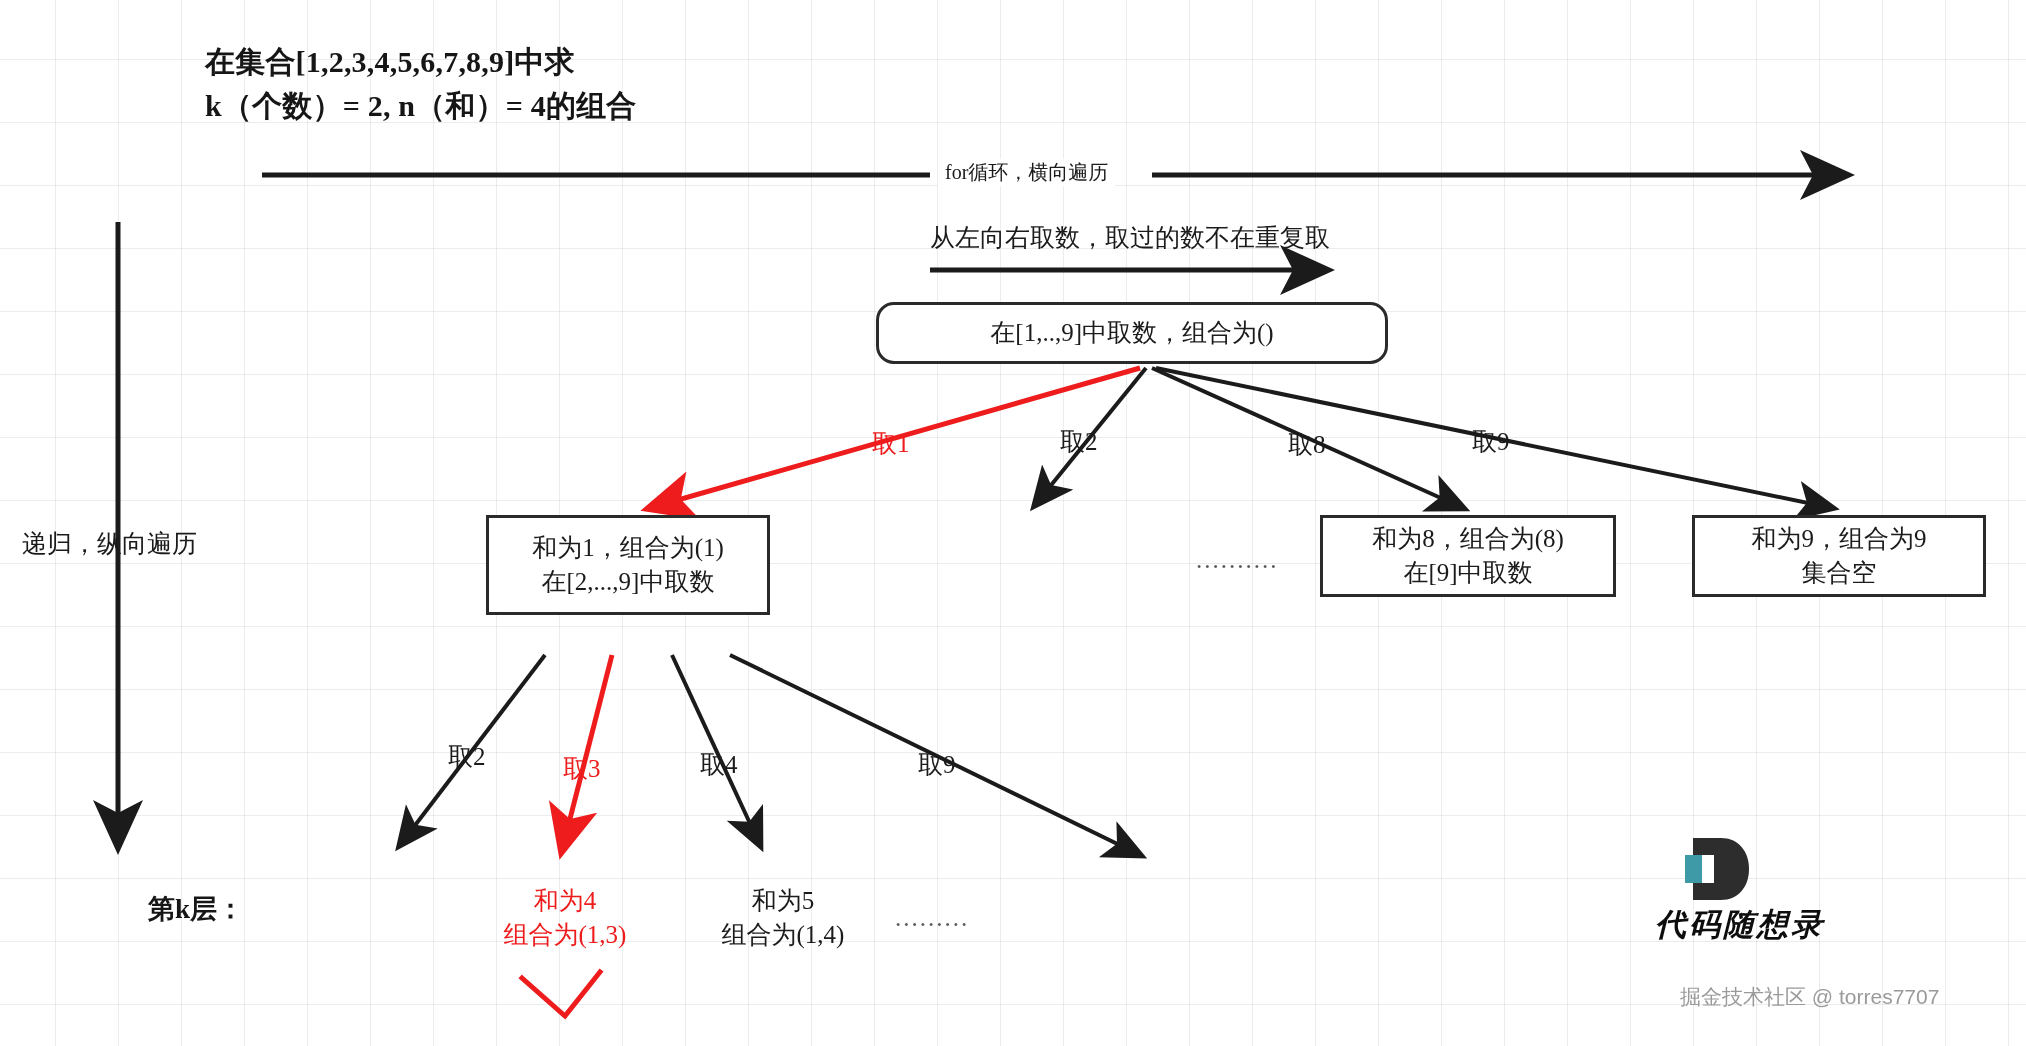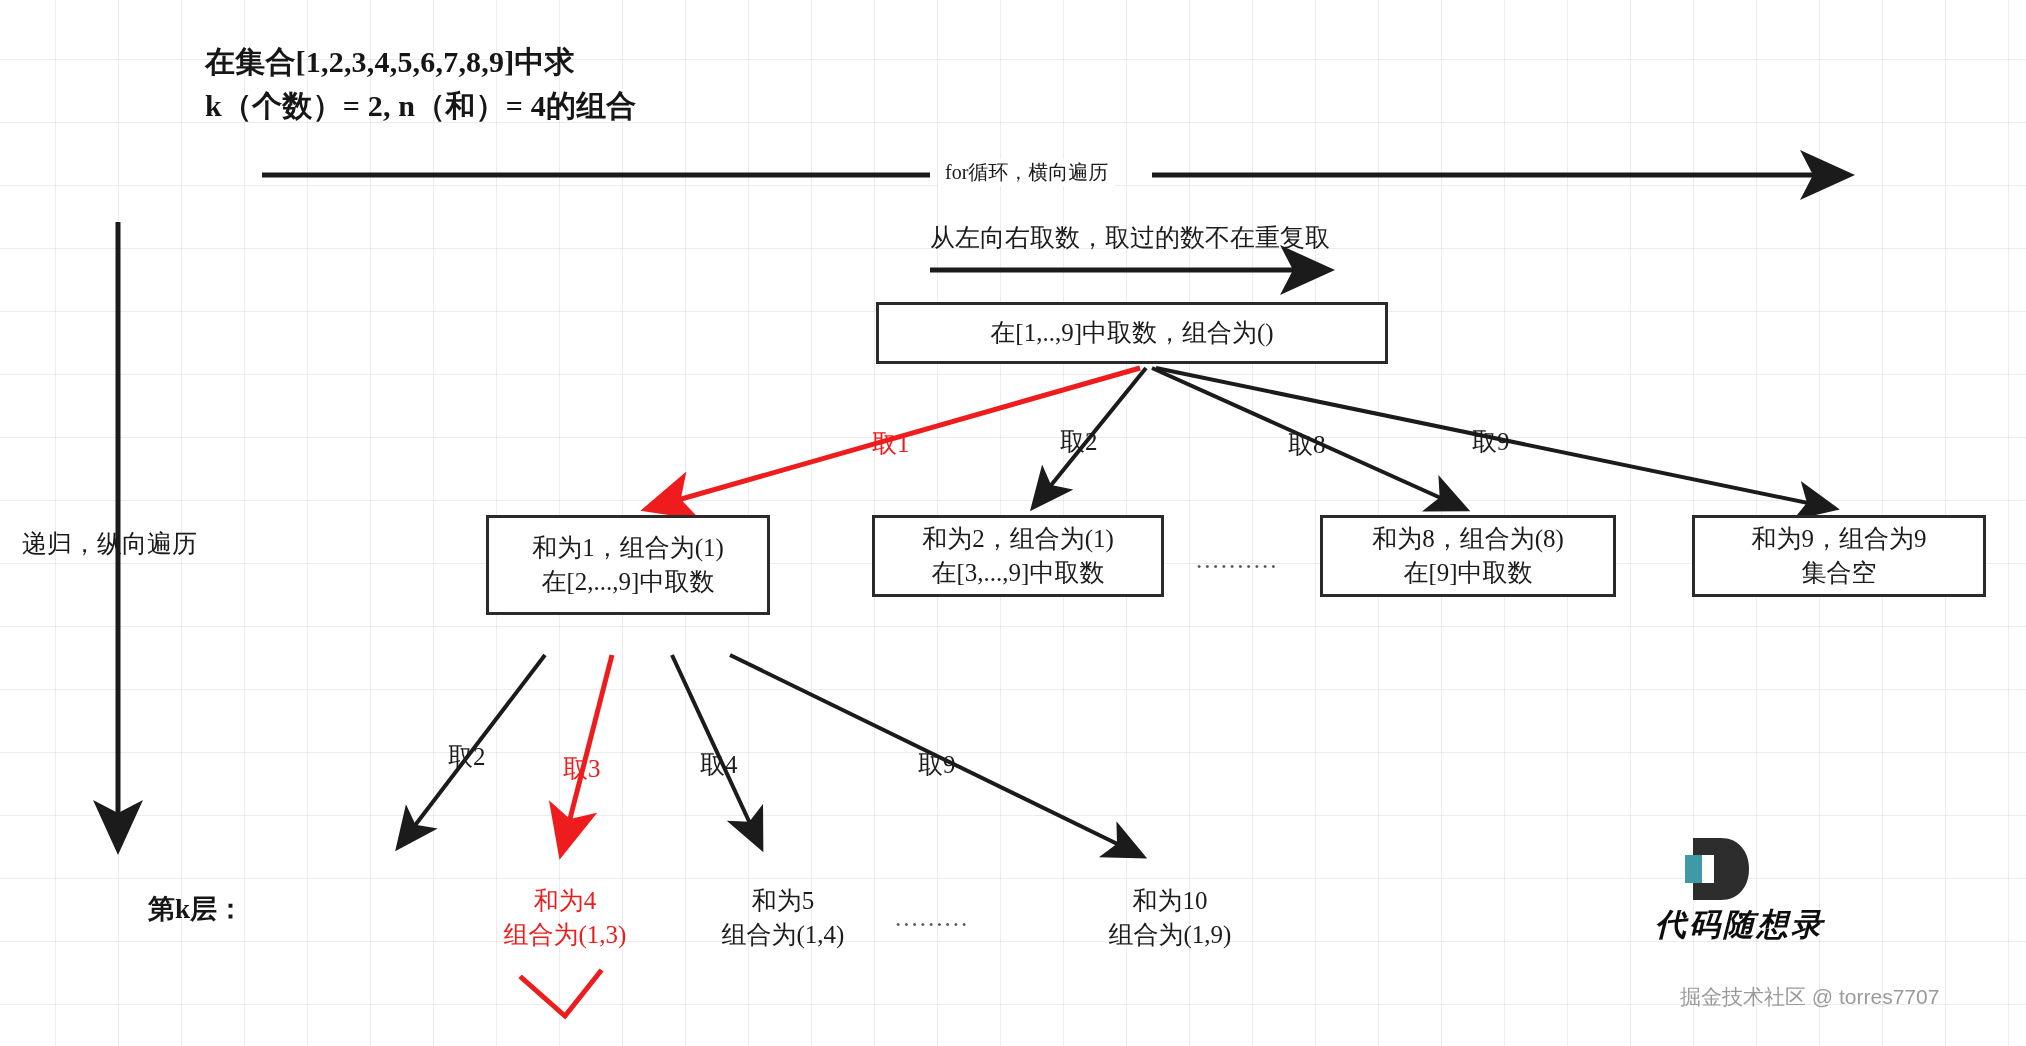--- a/index.html
+++ b/index.html
@@ -77,21 +77,21 @@
     display: flex;
     flex-direction: column;
     align-items: center;
     justify-content: center;
     font-size: 25px;
     line-height: 1.38;
     color: #1b1b1b;
     white-space: nowrap;
     text-align: center;
   }
-  .node-root  { left: 876px;  top: 302px; width: 512px;  height: 62px; }
+  .node-root  { left: 876px;  top: 302px; width: 512px;  height: 62px; border-radius: 18px; }
   .node-c1    { left: 486px;  top: 515px; width: 284px;  height: 100px; }
   .node-c2    { left: 872px;  top: 515px; width: 292px;  height: 82px; }
   .node-c3    { left: 1320px; top: 515px; width: 296px;  height: 82px; }
   .node-c4    { left: 1692px; top: 515px; width: 294px;  height: 82px; }
 
   
   .edge-label {
     font-size: 25px;
     color: #1b1b1b;
     white-space: nowrap;
@@ -241,24 +241,20 @@
 
   <div class="abs edge-label red" style="left:872px; top:427px;">取1</div>
   <div class="abs edge-label" style="left:1060px; top:425px;">取2</div>
   <div class="abs edge-label" style="left:1288px; top:428px;">取8</div>
   <div class="abs edge-label" style="left:1472px; top:425px;">取9</div>
 
   <div class="node-box node-c1">
     <div>和为1，组合为(1)</div>
     <div>在[2,...,9]中取数</div>
   </div>
-  <div class="node-box node-c2">
-    <div>和为2，组合为(1)</div>
-    <div>在[3,...,9]中取数</div>
-  </div>
   <div class="node-box node-c3">
     <div>和为8，组合为(8)</div>
     <div>在[9]中取数</div>
   </div>
   <div class="node-box node-c4">
     <div>和为9，组合为9</div>
     <div>集合空</div>
   </div>
 
   <div class="abs dots" style="left:1196px; top:546px;">..........</div>
@@ -276,24 +272,20 @@
     <div>组合为(1,3)</div>
   </div>
 
   <div class="abs leaf-label" style="left:693px; top:884px; width:180px;">
     <div>和为5</div>
     <div>组合为(1,4)</div>
   </div>
 
   <div class="abs dots" style="left:895px; top:904px;">.........</div>
 
-  <div class="abs leaf-label" style="left:1070px; top:884px; width:200px;">
-    <div>和为10</div>
-    <div>组合为(1,9)</div>
-  </div>
 
   <div class="abs logo-wrap">
     <svg class="logo-d" viewBox="0 0 66 62">
       <path d="M8,0 H36 C53,0 64,13 64,31 C64,49 53,62 36,62 H8 Z" fill="#2d2d2d"></path>
       <rect x="0" y="17" width="26" height="28" fill="#3d9aa6"></rect>
       <rect x="17" y="17" width="12" height="28" fill="#ffffff"></rect>
     </svg>
     <div class="logo-text">代码随想录</div>
   </div>
 

